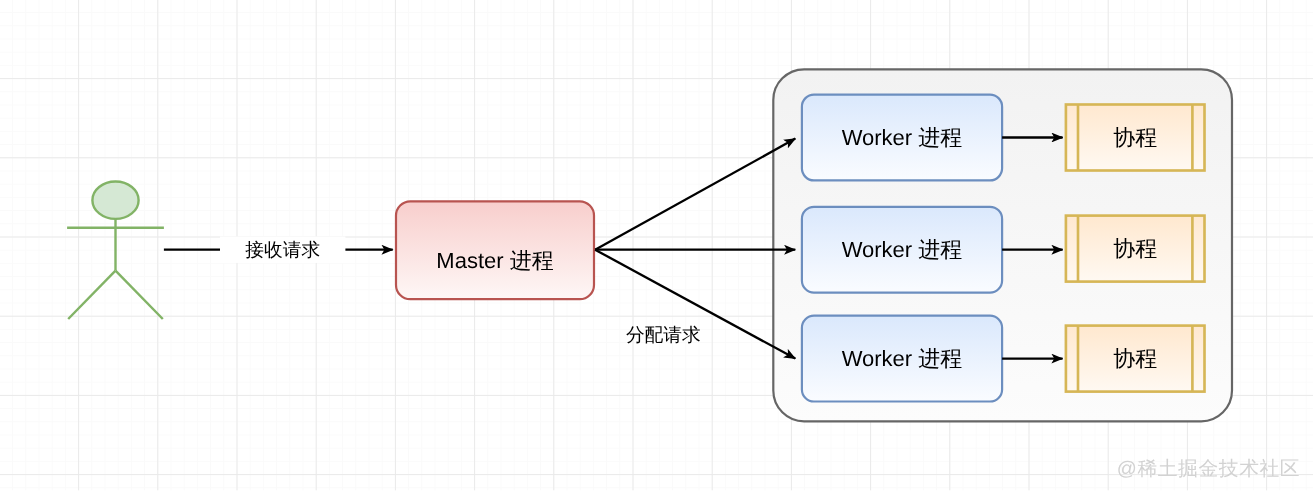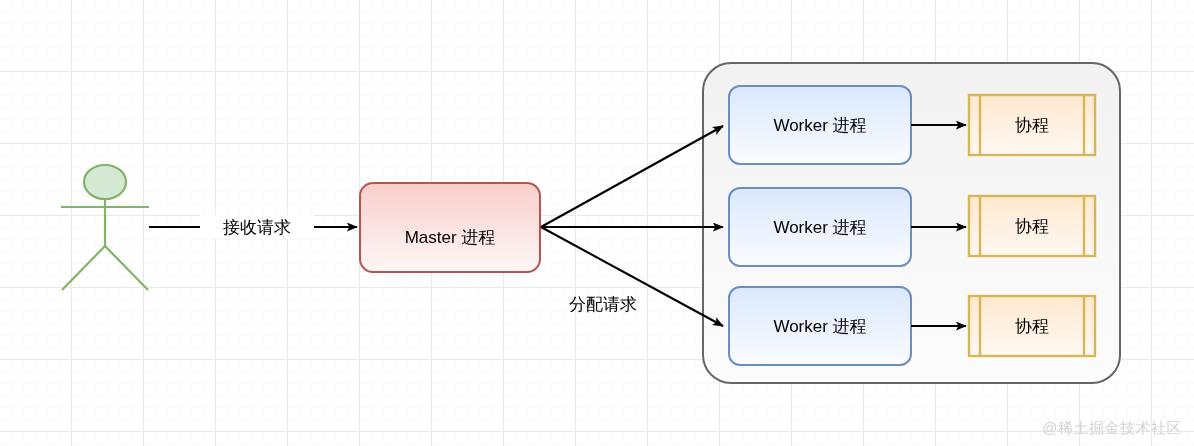--- a/index.html
+++ b/index.html
@@ -26,21 +26,21 @@
     position: absolute;
     left: 0;
     top: 0;
   }
   .node-label {
     position: absolute;
     display: flex;
     align-items: center;
     justify-content: center;
     color: #000000;
-    font-size: 17px;
+    font-size: 20px;
     font-family: "Liberation Sans", "DejaVu Sans", sans-serif;
     pointer-events: none;
     white-space: nowrap;
   }
   .edge-label {
     position: absolute;
     display: flex;
     align-items: center;
     justify-content: center;
     color: #000000;
@@ -50,21 +50,21 @@
   }
   .edge-label.on-line {
     background: #ffffff;
     padding: 0 2px;
   }
   .watermark {
     position: absolute;
     right: 12px;
     bottom: 8px;
     color: #d2d2d2;
-    font-size: 15px;
+    font-size: 18px;
     font-family: "Liberation Sans", "DejaVu Sans", sans-serif;
     letter-spacing: 0.5px;
     white-space: nowrap;
   }
 </style>
 </head>
 <body>
 
 <div id="canvas">
 

